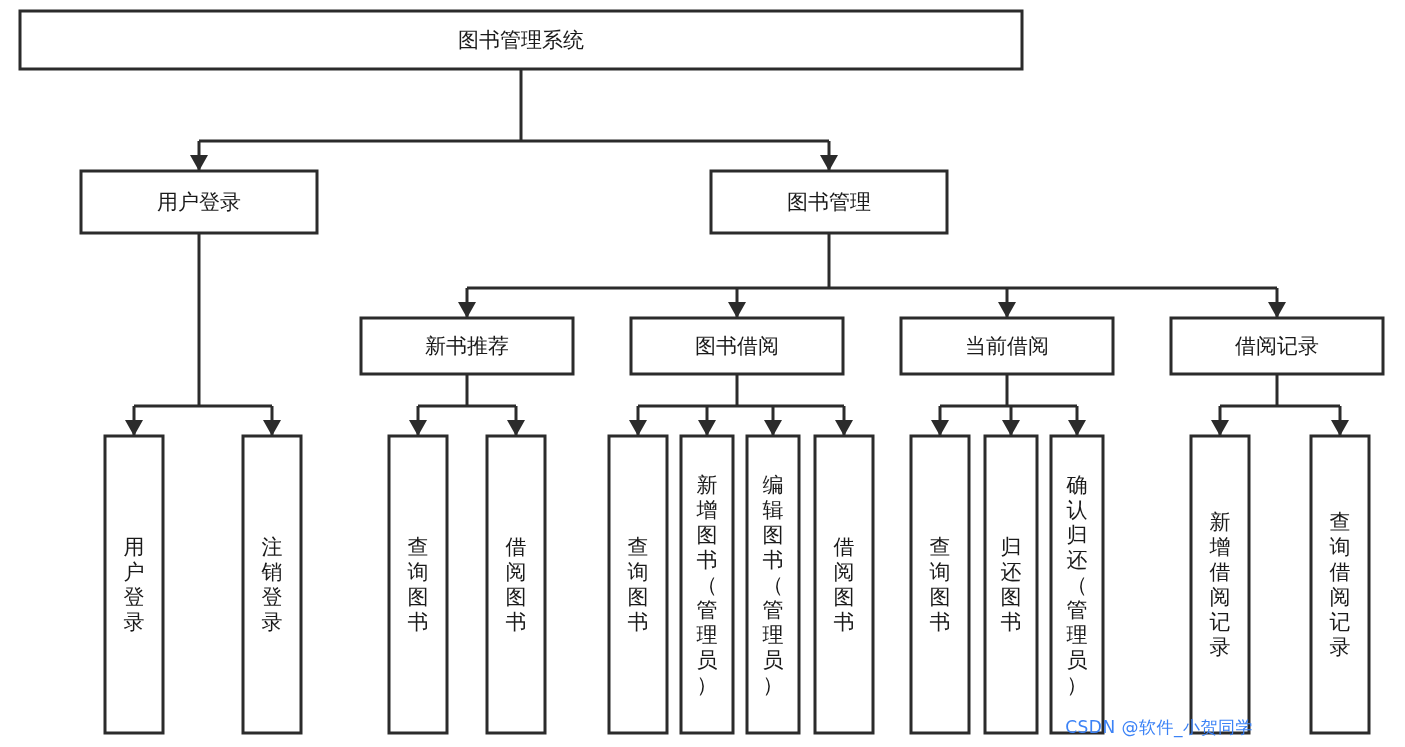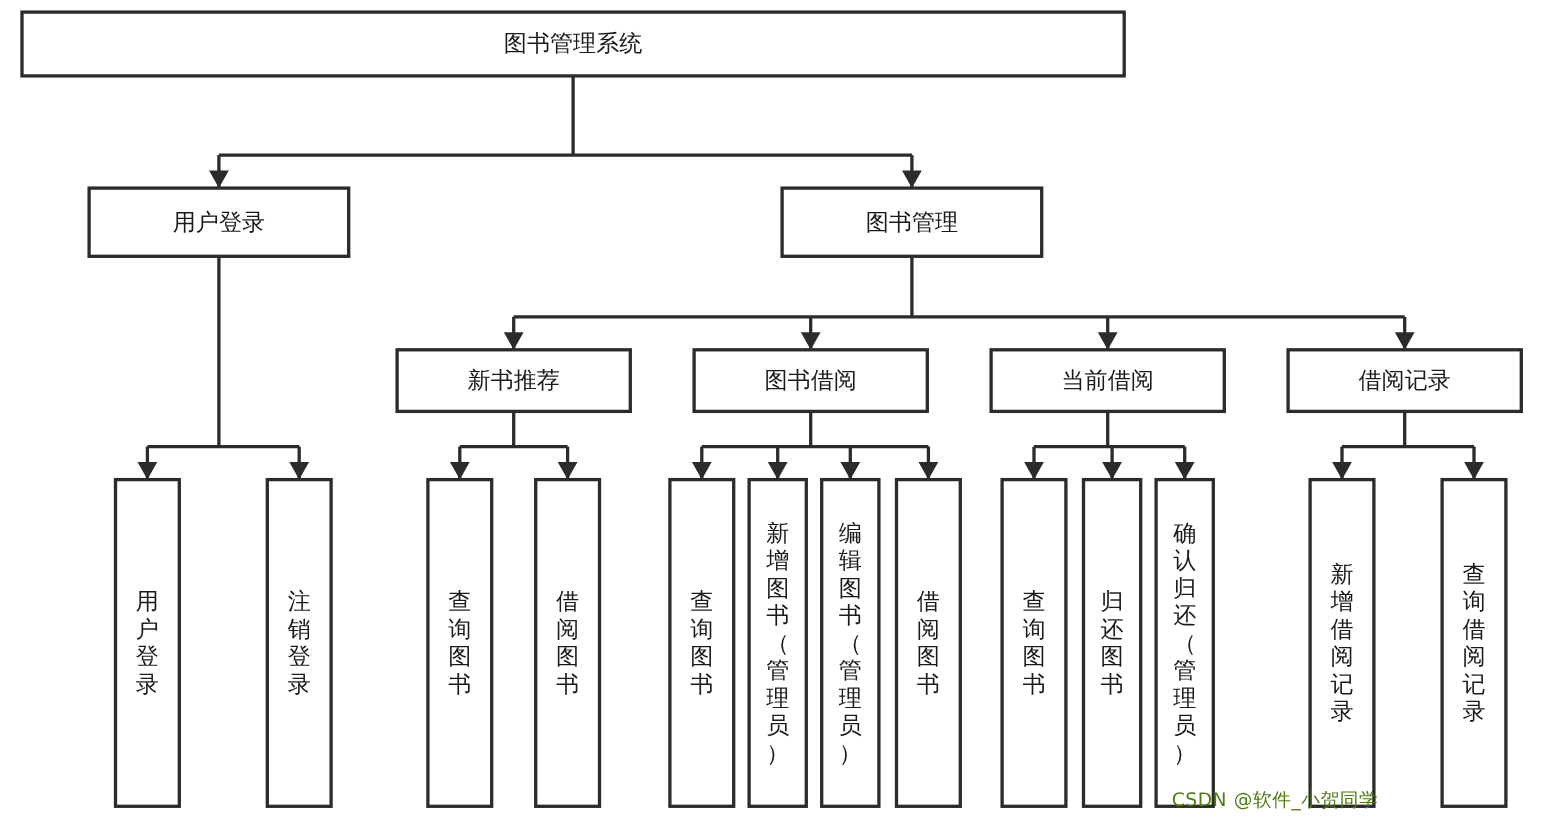--- a/index.html
+++ b/index.html
@@ -55,21 +55,21 @@
     font-size: 21px;
     fill: #1a1a1a;
     text-anchor: middle;
   }
   .watermark {
     position: absolute;
     right: 10px;
     bottom: 8px;
     font-family: "DejaVu Sans", "Liberation Sans", sans-serif;
     font-size: 17px;
-    color: #4d7c0f;
+    color: #3b82f6;
     letter-spacing: 0.5px;
     white-space: nowrap;
     pointer-events: none;
   }
 </style>
 </head>
 <body>
 
 <div id="diagram-root">
   <svg id="tree-svg" viewBox="0 0 1405 747" xmlns="http://www.w3.org/2000/svg">

